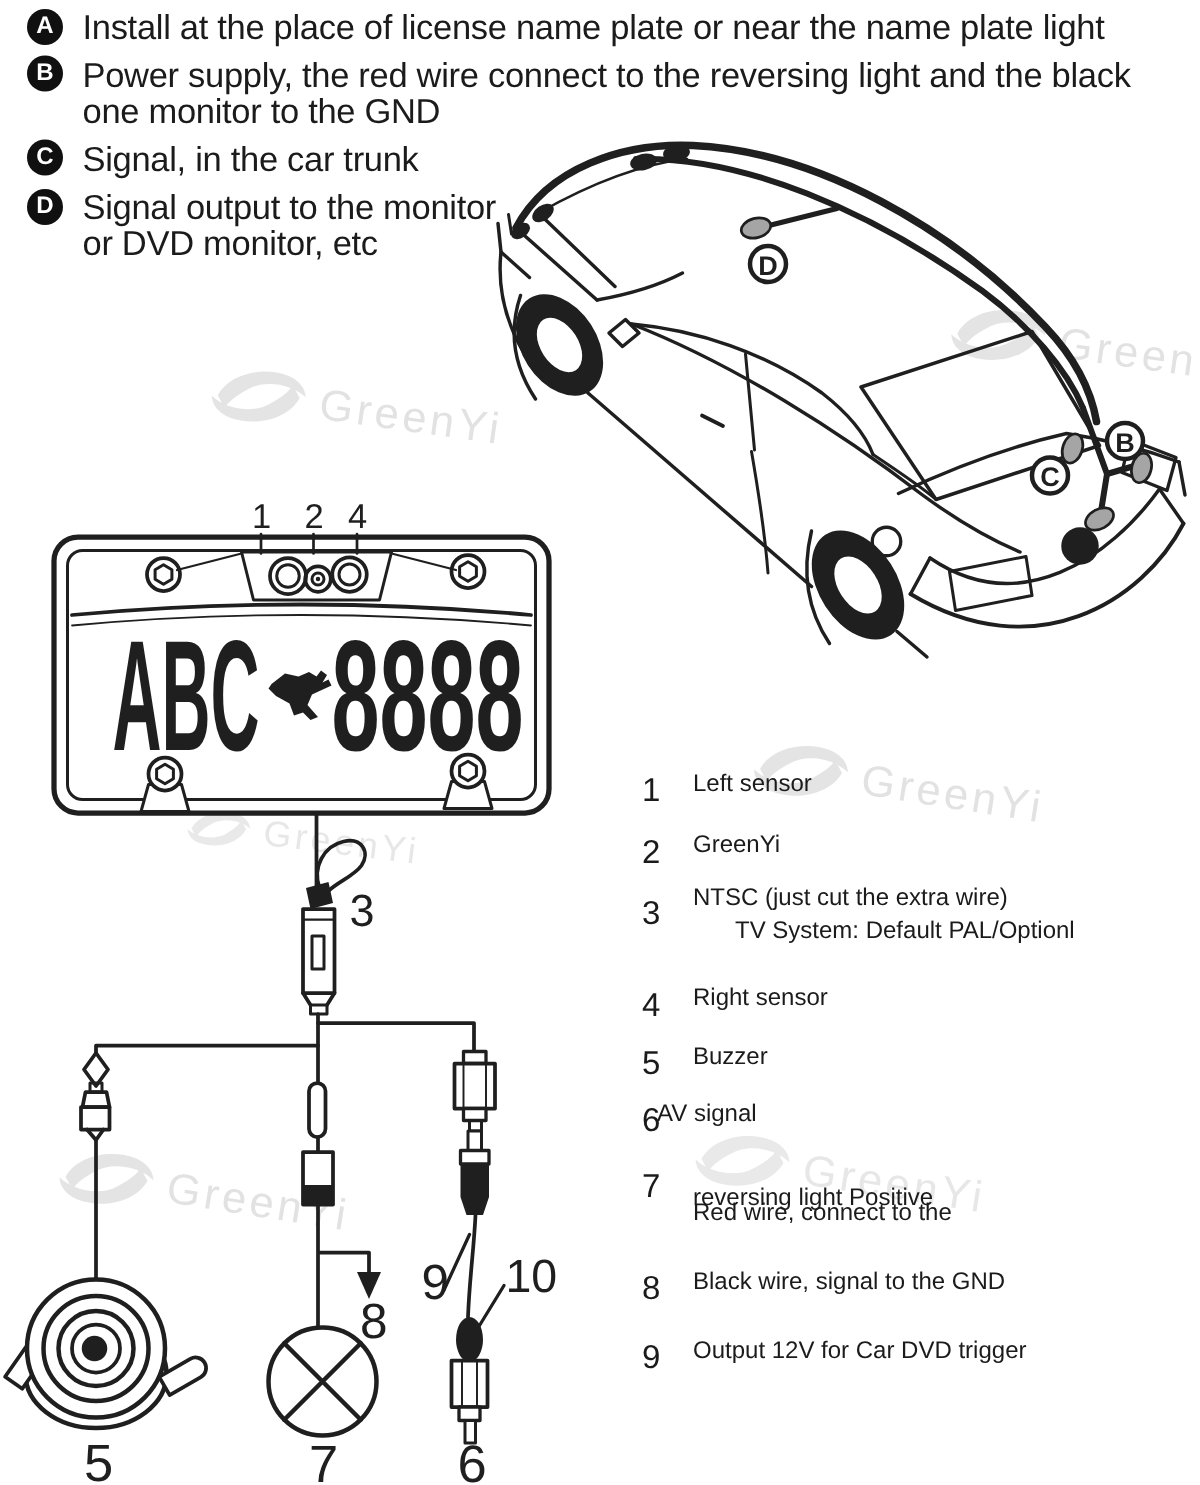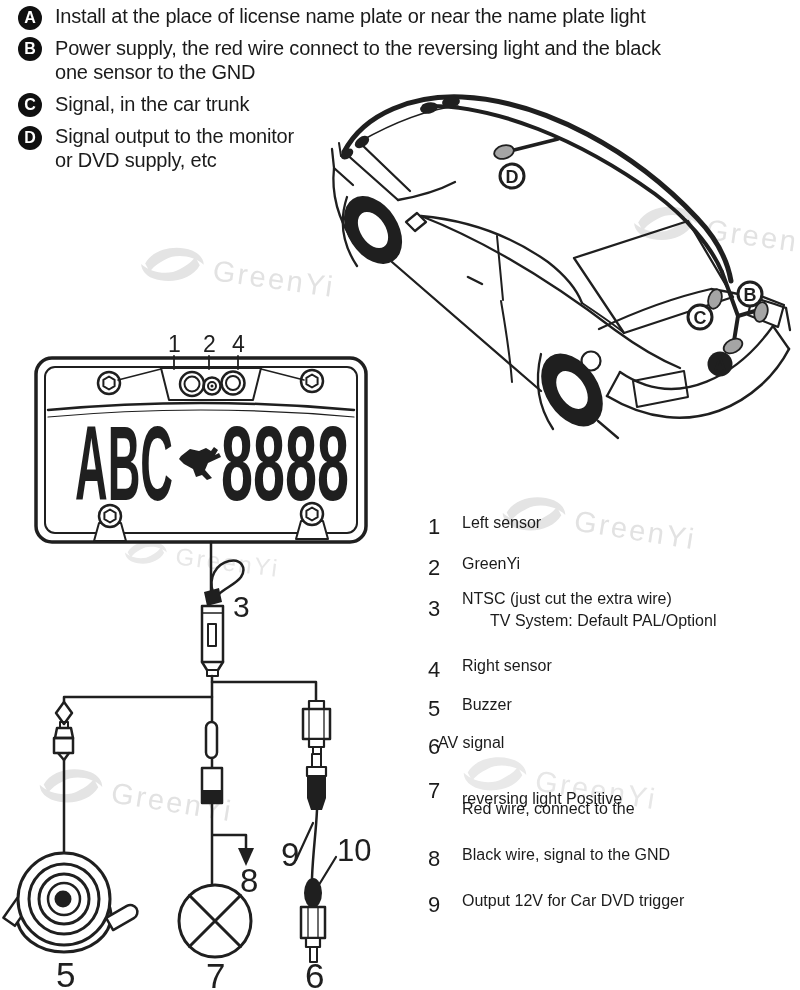--- a/index.html
+++ b/index.html
@@ -8,21 +8,21 @@
     background:#ffffff;overflow:hidden;
     font-family:"Liberation Sans", sans-serif;color:#1b1b1b;
   }
   
   .badge{
     position:absolute;width:24px;height:24px;border-radius:50%;
     background:#101010;color:#fff;font-weight:bold;font-size:16px;
     display:flex;align-items:center;justify-content:center;line-height:1;
   }
   .legend-line{
-    position:absolute;font-size:20px;letter-spacing:-0.2px;
+    position:absolute;font-size:23px;letter-spacing:-0.2px;
     white-space:nowrap;color:#1b1b1b;
   }
   
   .pl-num{position:absolute;font-size:22px;white-space:nowrap;}
   .pl-line{position:absolute;font-size:16px;white-space:nowrap;}
   
   .wm{
     position:absolute;display:flex;align-items:center;gap:8px;
     transform-origin:left top;pointer-events:none;z-index:1;
   }
@@ -302,24 +302,24 @@
     <text x="206" y="988" font-size="35">7</text>
   </svg>
 
   <div class="txt">
     <div class="badge" style="left:18px;top:6px;">A</div>
     <div class="badge" style="left:18px;top:37px;">B</div>
     <div class="badge" style="left:18px;top:93px;">C</div>
     <div class="badge" style="left:18px;top:126px;">D</div>
     <div class="legend-line" style="left:55px;top:5px;">Install at the place of license name plate or near the name plate light</div>
     <div class="legend-line" style="left:55px;top:37px;">Power supply, the red wire connect to the reversing light and the black</div>
-    <div class="legend-line" style="left:55px;top:61px;">one sensor to the GND</div>
+    <div class="legend-line" style="left:55px;top:61px;">one monitor to the GND</div>
     <div class="legend-line" style="left:55px;top:93px;">Signal, in the car trunk</div>
     <div class="legend-line" style="left:55px;top:125px;text-align:right;">Signal output to the monitor</div>
-    <div class="legend-line" style="left:55px;top:149px;">or DVD supply, etc</div>
+    <div class="legend-line" style="left:55px;top:149px;">or DVD monitor, etc</div>
   </div>
 
   <div class="txt">
     <div class="pl-num" style="left:428px;top:514px;">1</div>
     <div class="pl-line" style="left:462px;top:514px;">Left sensor</div>
     <div class="pl-num" style="left:428px;top:555px;">2</div>
     <div class="pl-line" style="left:462px;top:555px;">GreenYi</div>
     <div class="pl-num" style="left:428px;top:596px;">3</div>
     <div class="pl-line" style="left:462px;top:612px;margin-left:28px;">TV System: Default PAL/Optionl</div>
     <div class="pl-line" style="left:462px;top:590px;">NTSC (just cut the extra wire)</div>

